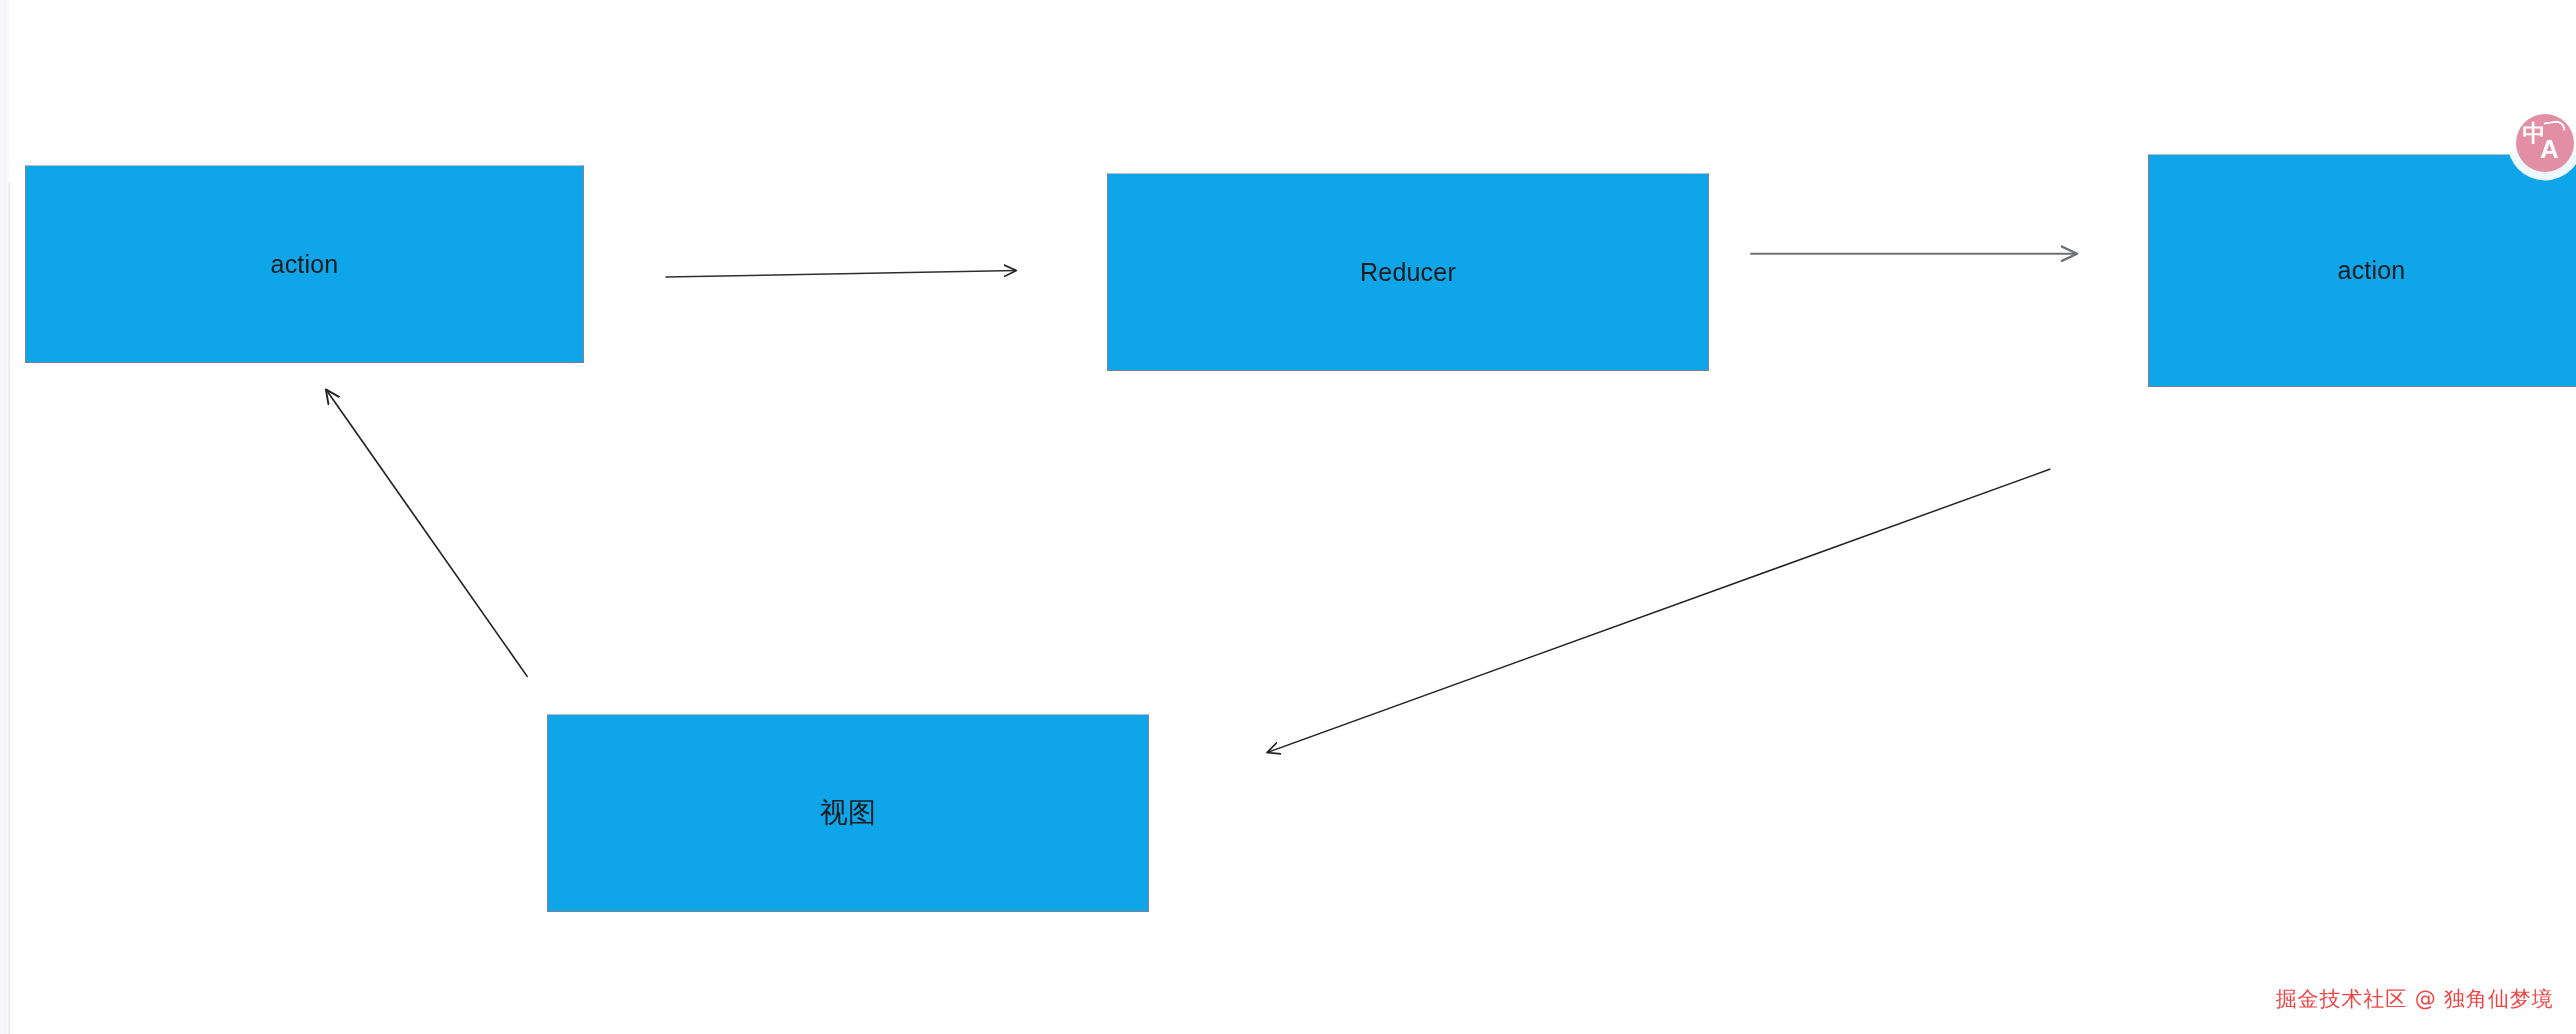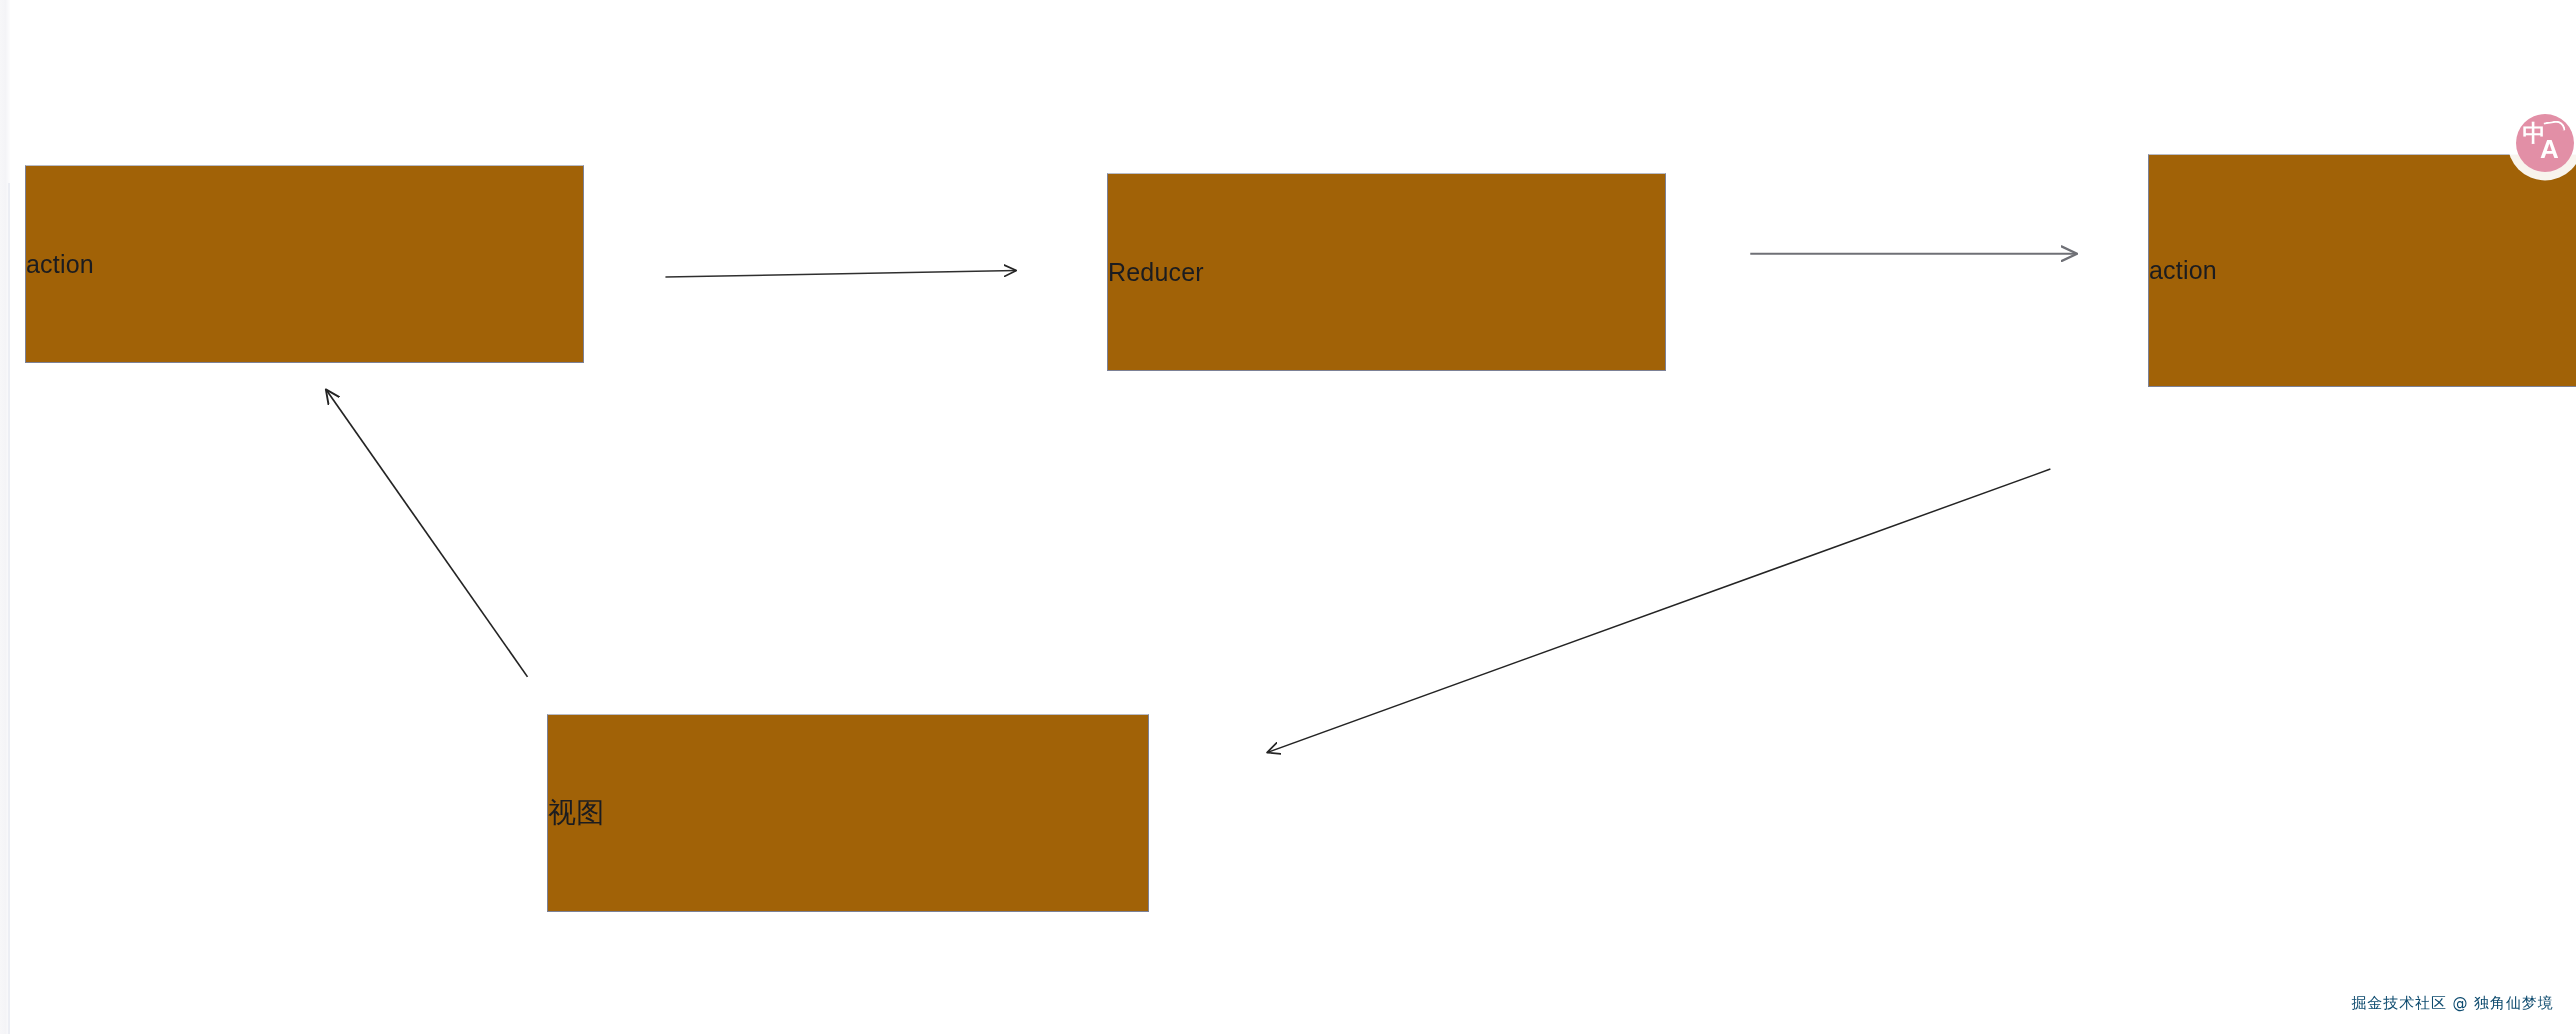--- a/index.html
+++ b/index.html
@@ -34,42 +34,42 @@
     left: 8.4px;
     top: 183px;
     width: 1.9px;
     height: 852px;
     background: #eceef4;
   }
 
   
   .node {
     position: absolute;
-    background: #a16207;
+    background: #0ea5e9;
     border: 0.9px solid #7c8196;
     border-top-color: #b9bcc7;
     display: flex;
     align-items: center;
-    justify-content: flex-start;
+    justify-content: center;
   }
   .node-label {
     font-size: 25px;
     color: #1b1c20;
     font-weight: 400;
     letter-spacing: 0.2px;
     line-height: 1;
     user-select: none;
   }
   .node-label.cjk {
     font-family: "DejaVu Sans", "Liberation Sans", sans-serif;
     font-size: 28px;
   }
 
   #node-action  { left: 25px;   top: 165px; width: 559px; height: 198px; }
-  #node-reducer { left: 1107px; top: 173px; width: 559px; height: 198px; }
+  #node-reducer { left: 1107px; top: 173px; width: 602px; height: 198px; }
   #node-store   { left: 2148px; top: 154px; width: 447px; height: 233px; }
   #node-view    { left: 547px;  top: 714px; width: 602px; height: 198px; }
 
   
   #connectors {
     position: absolute;
     left: 0;
     top: 0;
     width: 2576px;
     height: 1035px;
@@ -123,22 +123,22 @@
     border-top-right-radius: 9.3px;
     transform: rotate(-8deg);
   }
 
   
   #watermark {
     position: absolute;
     right: 22.4px;
     bottom: 22.4px;
     font-family: "DejaVu Sans", "Liberation Sans", sans-serif;
-    font-size: 15px;
-    color: #0c4a6e;
+    font-size: 21px;
+    color: #ef4444;
     letter-spacing: 0.9px;
     white-space: nowrap;
     user-select: none;
   }
 </style>
 </head>
 <body>
 
 <div id="canvas">
 

